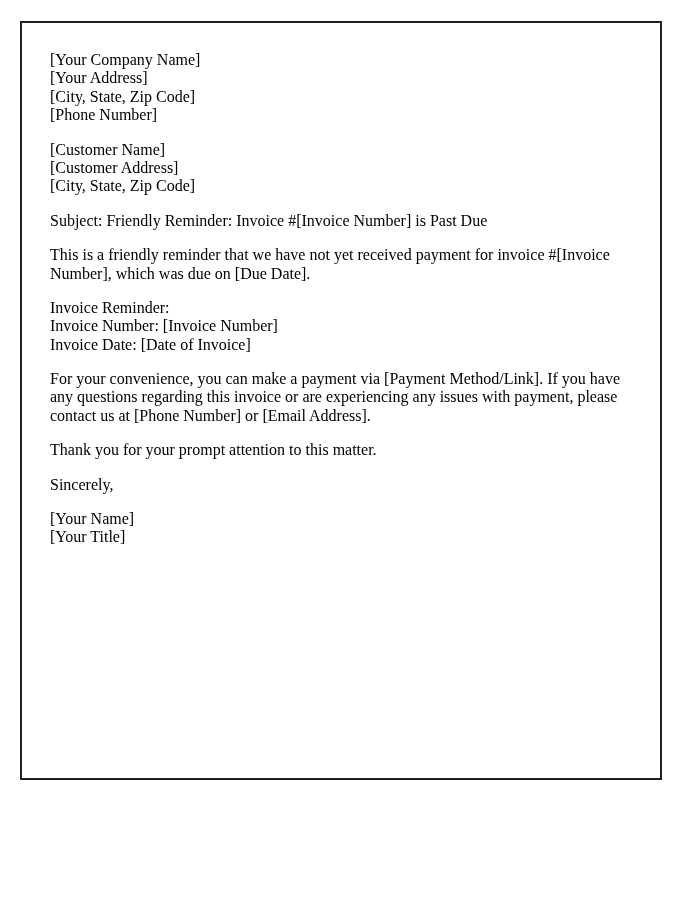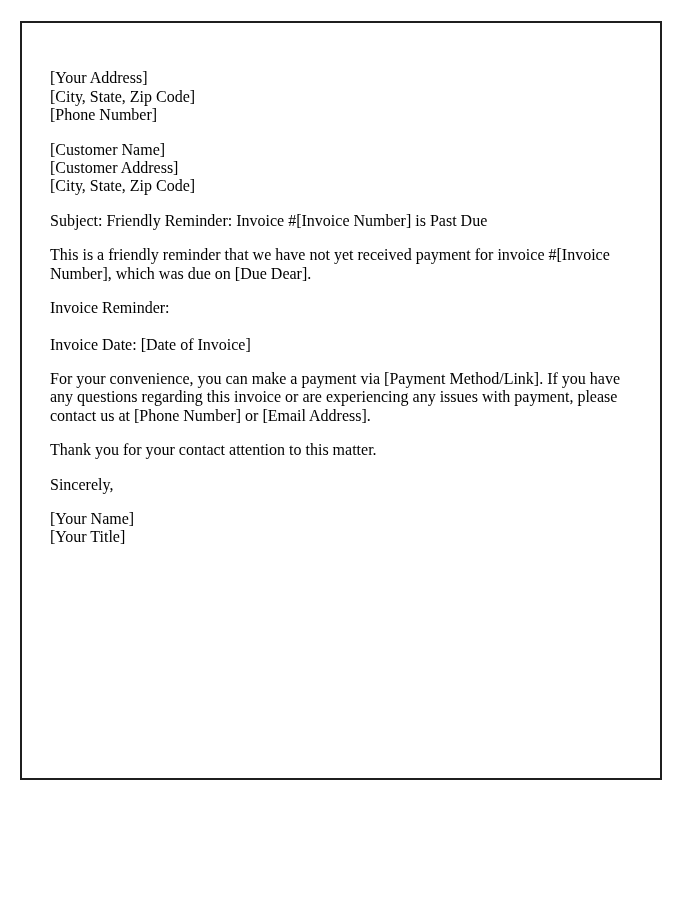--- a/index.html
+++ b/index.html
@@ -36,48 +36,48 @@
     font-weight: normal;
   }
 </style>
 </head>
 <body>
 
 <div class="page">
   <div class="letter">
 
     <p>
-      <br>
+      <span>[Your Company Name]</span><br>
       <span>[Your Address]</span><br>
       <span>[City, State, Zip Code]</span><br>
       <span>[Phone Number]</span>
     </p>
 
 
     <p>
       <span>[Customer Name]</span><br>
       <span>[Customer Address]</span><br>
       <span>[City, State, Zip Code]</span>
     </p>
 
     <p class="bold">Subject: Friendly Reminder: Invoice #[Invoice Number] is Past Due</p>
 
 
-    <p>This is a friendly reminder that we have not yet received payment for invoice #[Invoice Number], which was due on [Due Dear].</p>
+    <p>This is a friendly reminder that we have not yet received payment for invoice #[Invoice Number], which was due on [Due Date].</p>
 
 
     <p>
       <span class="bold">Invoice Reminder:</span><br>
-      <br>
+      <span>Invoice Number: [Invoice Number]</span><br>
       <span>Invoice Date: [Date of Invoice]</span><br>
     </p>
 
     <p>For your convenience, you can make a payment via [Payment Method/Link]. If you have any questions regarding this invoice or are experiencing any issues with payment, please contact us at [Phone Number] or [Email Address].</p>
 
-    <p>Thank you for your contact attention to this matter.</p>
+    <p>Thank you for your prompt attention to this matter.</p>
 
     <p>Sincerely,</p>
 
     <p>
       <span>[Your Name]</span><br>
       <span>[Your Title]</span>
     </p>
 
   </div>
 </div>

